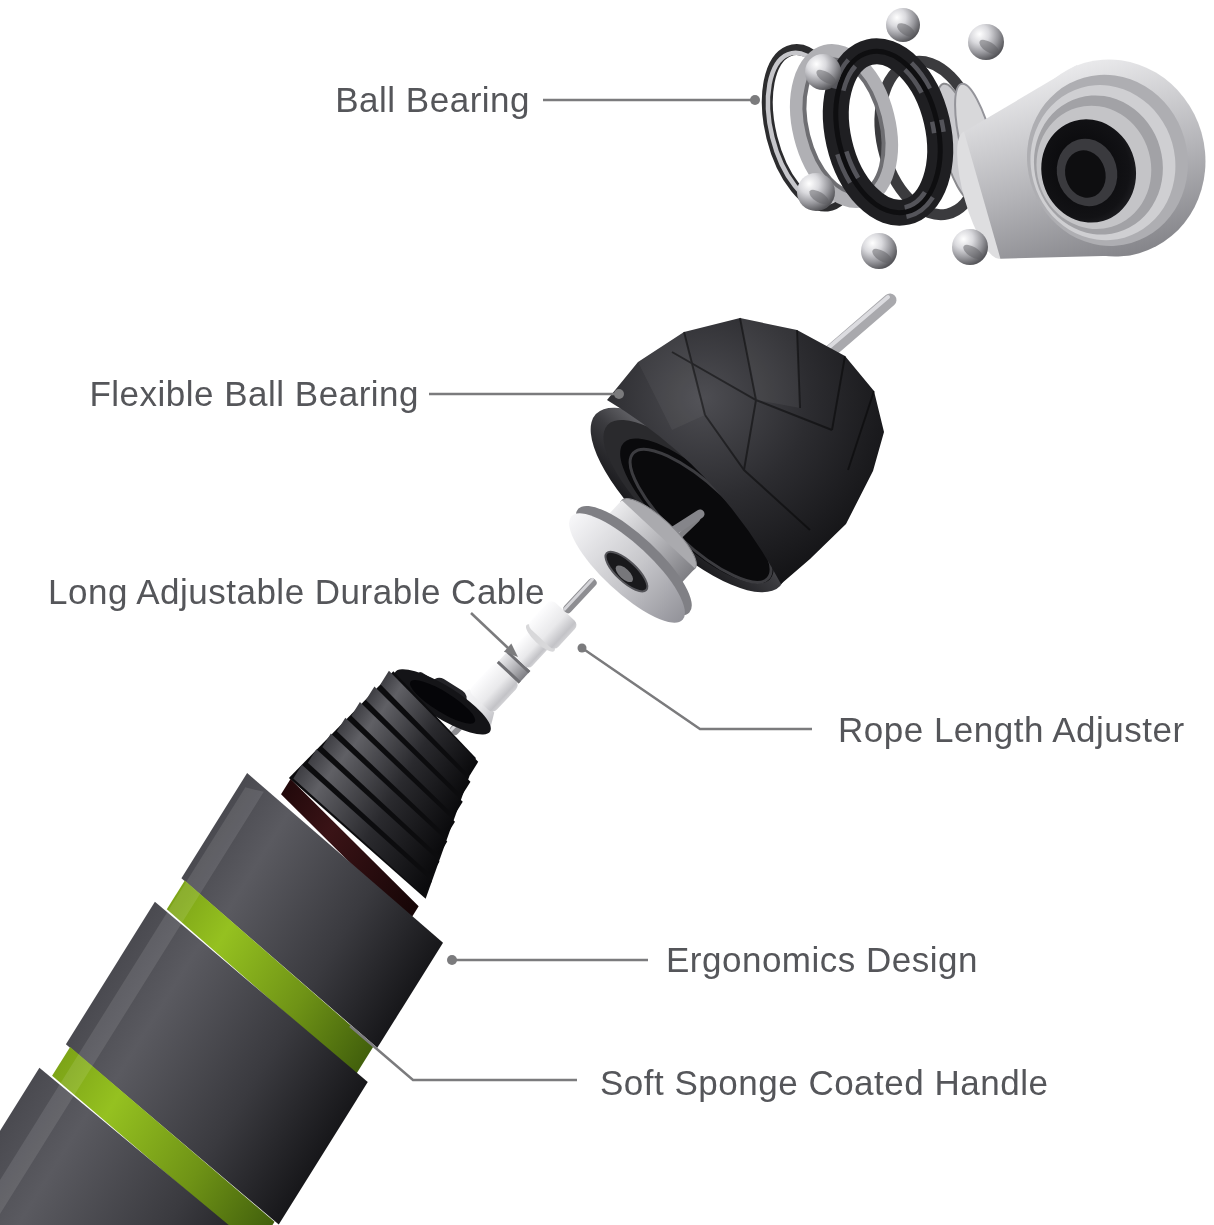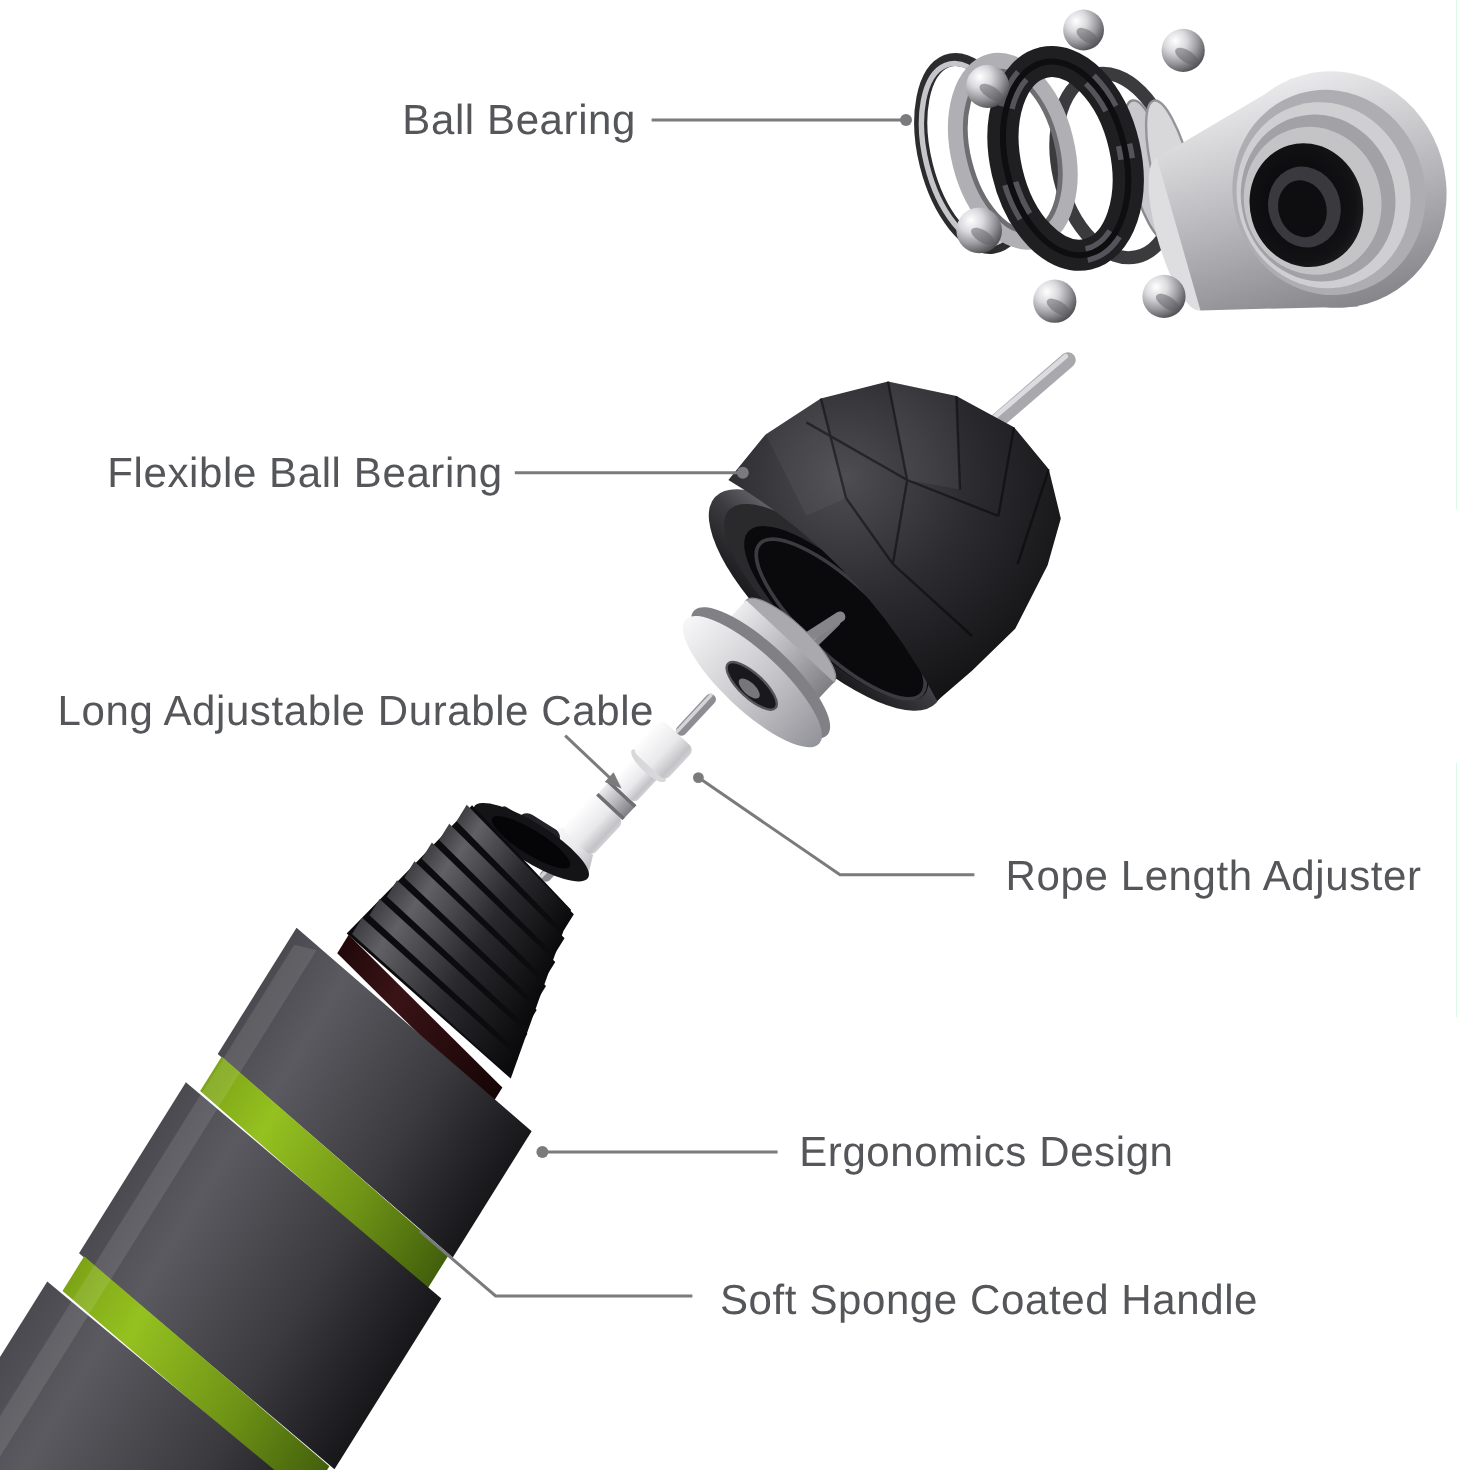--- a/index.html
+++ b/index.html
@@ -1,16 +1,16 @@
 <!DOCTYPE html>
 <html><head>
 <meta charset="utf-8">
 <style>
   html,body{margin:0;padding:0;background:#ffffff;}
-  .stage{position:relative;width:1214px;height:1225px;background:#86efac;overflow:hidden;
+  .stage{position:relative;width:1214px;height:1225px;background:#b91c1c;overflow:hidden;
          font-family:"Liberation Sans", sans-serif;}
   svg{display:block}
   text.callout{fill:#55565a;font-size:35px;letter-spacing:.5px;font-family:"Liberation Sans",sans-serif;}
   .leader{stroke:#7b7b7d;stroke-width:2.5;fill:none;}
   .dot{fill:#7b7b7d;}
 </style>
 </head>
 <body>
 
 <div class="stage">

